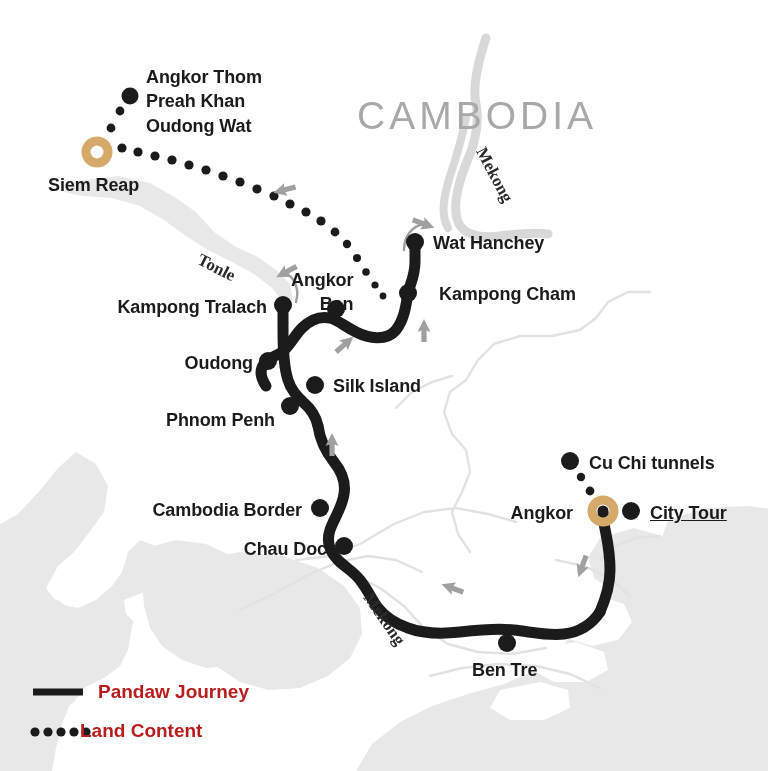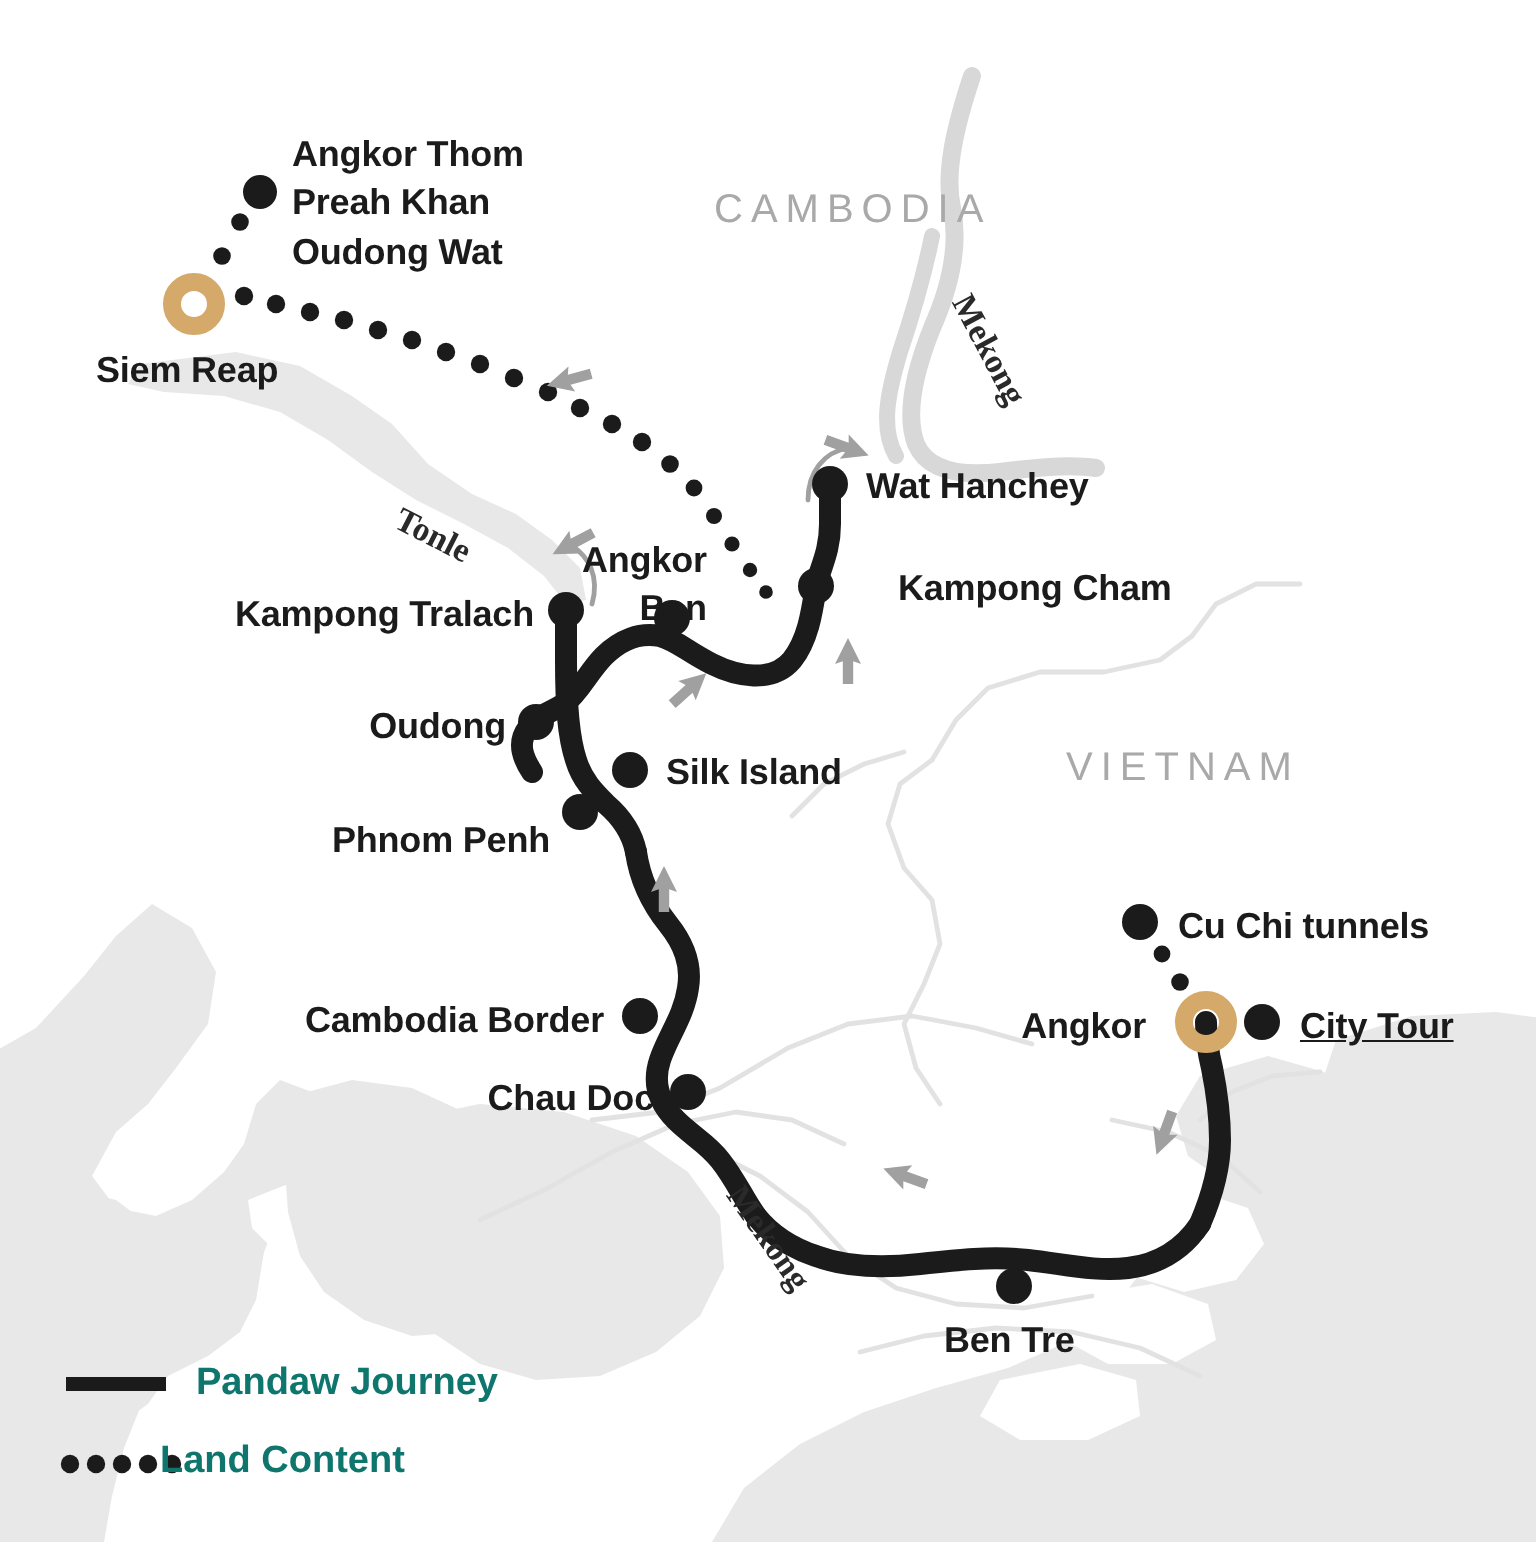--- a/index.html
+++ b/index.html
@@ -32,39 +32,39 @@
     color: #1b1b1b;
     white-space: nowrap;
     line-height: 1.32;
     letter-spacing: -0.1px;
   }
   .lbl.right { transform: translateX(-100%); }
   .country {
     position: absolute;
     font-family: "Liberation Sans", sans-serif;
     font-weight: normal;
-    font-size: 20px;
+    font-size: 39px;
     letter-spacing: 4px;
     color: #a9a9a9;
     white-space: nowrap;
   }
   .river-lbl {
     position: absolute;
     font-family: "Liberation Serif", serif;
     font-weight: bold;
     font-size: 17px;
     color: #2a2a2a;
     white-space: nowrap;
   }
   .legend-lbl {
     position: absolute;
     font-family: "Liberation Sans", sans-serif;
     font-weight: bold;
     font-size: 19px;
-    color: #0f766e;
+    color: #b91c1c;
     white-space: nowrap;
   }
   .stack { line-height: 1.36; }
 </style>
 </head>
 <body>
 
 <div id="map-root">
 
   <svg id="map-svg" viewBox="0 0 768 771">
@@ -198,35 +198,34 @@
         <circle cx="35" cy="732" r="4.6"></circle>
         <circle cx="48" cy="732" r="4.6"></circle>
         <circle cx="61" cy="732" r="4.6"></circle>
         <circle cx="74" cy="732" r="4.6"></circle>
         <circle cx="86" cy="732" r="4.6"></circle>
       </g>
     </g>
   </svg>
 
   <div class="country" style="left:357px; top:94px;">CAMBODIA</div>
-  <div class="country" style="left:533px; top:373px;">VIETNAM</div>
 
   <div class="river-lbl" style="left:489px; top:144px; transform:rotate(62deg); transform-origin:left top;">Mekong</div>
   <div class="river-lbl" style="left:203px; top:250px; transform:rotate(27deg); transform-origin:left top;">Tonle</div>
   <div class="river-lbl" style="left:375px; top:589px; transform:rotate(55deg); transform-origin:left top;">Mekong</div>
 
   <div class="lbl stack" style="left:146px; top:65px;">
     <div>Angkor Thom</div>
     <div>Preah Khan</div>
     <div>Oudong Wat</div>
   </div>
 
   <div class="lbl" style="left:48px; top:174px;">Siem Reap</div>
   <div class="lbl" style="left:433px; top:232px;">Wat Hanchey</div>
-  <div class="lbl" style="left:449px; top:283px;">Kampong Cham</div>
+  <div class="lbl" style="left:439px; top:283px;">Kampong Cham</div>
 
   <div class="lbl stack" style="left:291px; top:268px;text-align:right;">
     <div>Angkor</div>
     <div>Ban</div>
   </div>
 
   <div class="lbl right" style="left:267px; top:296px;">Kampong Tralach</div>
   <div class="lbl right" style="left:253px; top:352px;">Oudong</div>
   <div class="lbl" style="left:333px; top:375px;">Silk Island</div>
   <div class="lbl right" style="left:275px; top:398px;margin-top:11px;">Phnom Penh</div>

